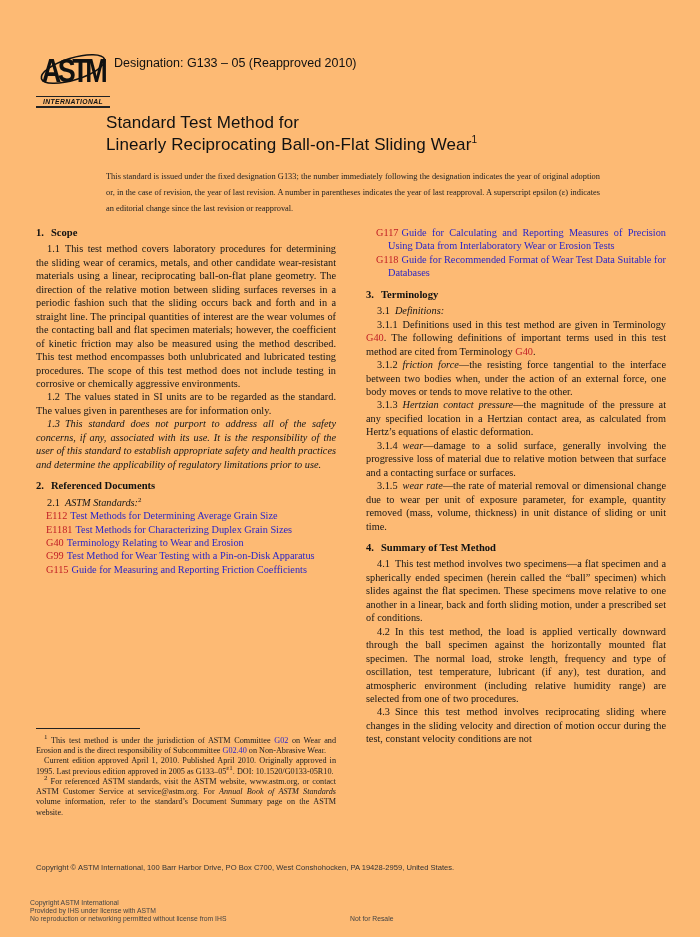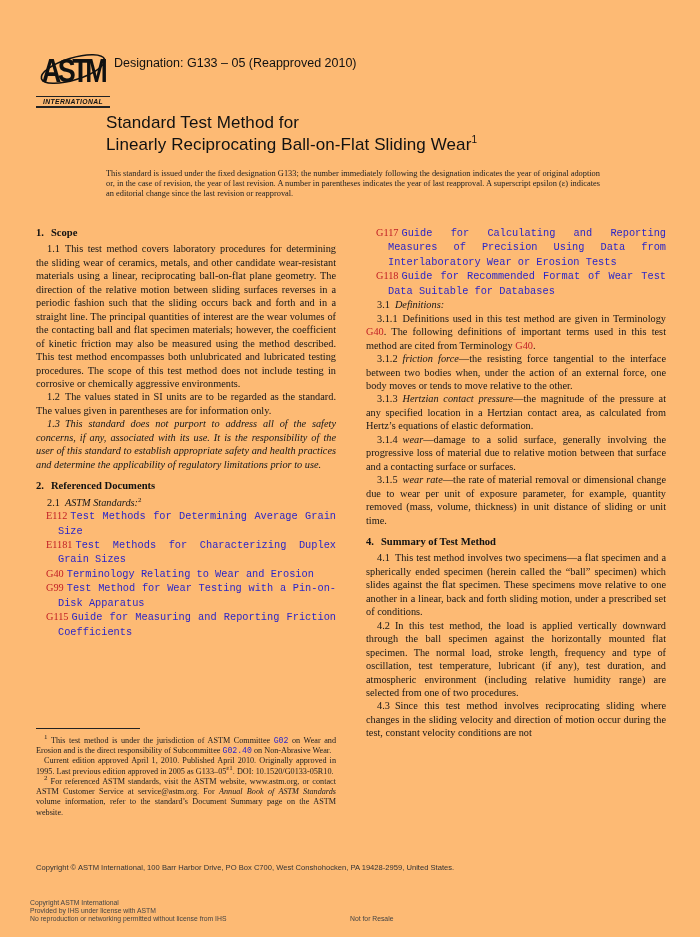--- a/index.html
+++ b/index.html
@@ -21,39 +21,39 @@
     font-family:"Liberation Sans",sans-serif;font-weight:normal;font-size:12.5px;color:#111;
   }
   .title{
     position:absolute;left:106px;top:112px;
     font-family:"Liberation Sans",sans-serif;font-weight:normal;font-size:17px;
     line-height:21.5px;color:#111;letter-spacing:.1px;
   }
   .title sup{font-size:10px;}
   .intro{
     position:absolute;left:106px;top:169px;width:494px;
-    font-size:8.4px;line-height:10px;text-align:justify;color:#222;
+    font-size:8.4px;line-height:16px;text-align:justify;color:#222;
   }
   
   .columns{position:absolute;left:36px;top:224px;width:630px;display:flex;gap:30px;}
   .col{width:308px;font-size:10.3px;line-height:13.45px;text-align:justify;color:#161616;}
   .col-left{height:594px;display:flex;flex-direction:column;}
   h3.sec{
     font-size:10.6px;font-weight:bold;margin:8px 0 3px 0;text-align:left;color:#111;
     font-family:"Liberation Serif","DejaVu Serif",serif;
   }
   h3.sec:first-child{margin-top:2px;}
   .hnum{margin-right:7px;}
   .col p{margin:0;}
   .col p.body{text-indent:11px;}
   .pnum{margin-right:5px;}
   .it{font-style:italic;}
   .ref{padding-left:22px;text-indent:-12px;}
   .link-red{color:var(--link-red,#c22026);text-decoration:none;cursor:pointer;}
-  .link-blue{color:var(--link-blue,#2b26c8);text-decoration:none;cursor:pointer;font-family:Liberation Mono, monospace;}
+  .link-blue{color:var(--link-blue,#2b26c8);text-decoration:none;cursor:pointer;}
   .ref .link-red{margin-right:3px;}
   sup{font-size:7px;line-height:0;}
   
   .fn-block{margin-top:auto;}
   .fn-rule{width:104px;border-top:1px solid #222;margin:0 0 7px 0;}
   .fn-block p{font-size:8.2px;line-height:10.3px;text-indent:8px;text-align:justify;color:#222;}
   
   .copyright{
     position:absolute;left:36px;top:863px;width:620px;
     font-family:"Liberation Sans",sans-serif;font-size:7.6px;color:#333;
@@ -110,20 +110,21 @@
         <p><sup>1</sup> <span>This test method is under the jurisdiction of ASTM Committee</span> <a class="link-blue">G02</a> <span>on Wear and Erosion and is the direct responsibility of Subcommittee</span> <a class="link-blue">G02.40</a> <span>on Non-Abrasive Wear.</span></p>
         <p><span>Current edition approved April 1, 2010. Published April 2010. Originally approved in 1995. Last previous edition approved in 2005 as G133–05</span><sup>ε1</sup><span>. DOI: 10.1520/G0133-05R10.</span></p>
         <p><sup>2</sup> <span>For referenced ASTM standards, visit the ASTM website, www.astm.org, or contact ASTM Customer Service at service@astm.org. For</span> <span class="it">Annual Book of ASTM Standards</span> <span>volume information, refer to the standard’s Document Summary page on the ASTM website.</span></p>
       </div>
     </div>
 
     <div class="col">
       <p class="ref" style="margin-top:2px"><a class="link-red">G117</a><a class="link-blue">Guide for Calculating and Reporting Measures of Precision Using Data from Interlaboratory Wear or Erosion Tests</a></p>
       <p class="ref"><a class="link-red">G118</a><a class="link-blue">Guide for Recommended Format of Wear Test Data Suitable for Databases</a></p>
 
+      <h3 class="sec"><span class="hnum">3.</span><span>Terminology</span></h3>
       <p class="body"><span class="pnum">3.1</span><span class="it">Definitions:</span></p>
       <p class="body"><span class="pnum">3.1.1</span><span>Definitions used in this test method are given in Terminology</span> <a class="link-red">G40</a><span>. The following definitions of important terms used in this test method are cited from Terminology</span> <a class="link-red">G40</a><span>.</span></p>
       <p class="body"><span class="pnum">3.1.2</span><span class="it">friction force</span><span>—the resisting force tangential to the interface between two bodies when, under the action of an external force, one body moves or tends to move relative to the other.</span></p>
       <p class="body"><span class="pnum">3.1.3</span><span class="it">Hertzian contact pressure</span><span>—the magnitude of the pressure at any specified location in a Hertzian contact area, as calculated from Hertz’s equations of elastic deformation.</span></p>
       <p class="body"><span class="pnum">3.1.4</span><span class="it">wear</span><span>—damage to a solid surface, generally involving the progressive loss of material due to relative motion between that surface and a contacting surface or surfaces.</span></p>
       <p class="body"><span class="pnum">3.1.5</span><span class="it">wear rate</span><span>—the rate of material removal or dimensional change due to wear per unit of exposure parameter, for example, quantity removed (mass, volume, thickness) in unit distance of sliding or unit time.</span></p>
 
       <h3 class="sec"><span class="hnum">4.</span><span>Summary of Test Method</span></h3>
       <p class="body"><span class="pnum">4.1</span><span>This test method involves two specimens—a flat specimen and a spherically ended specimen (herein called the “ball” specimen) which slides against the flat specimen. These specimens move relative to one another in a linear, back and forth sliding motion, under a prescribed set of conditions.</span></p>
       <p class="body"><span class="pnum">4.2</span><span>In this test method, the load is applied vertically downward through the ball specimen against the horizontally mounted flat specimen. The normal load, stroke length, frequency and type of oscillation, test temperature, lubricant (if any), test duration, and atmospheric environment (including relative humidity range) are selected from one of two procedures.</span></p>

